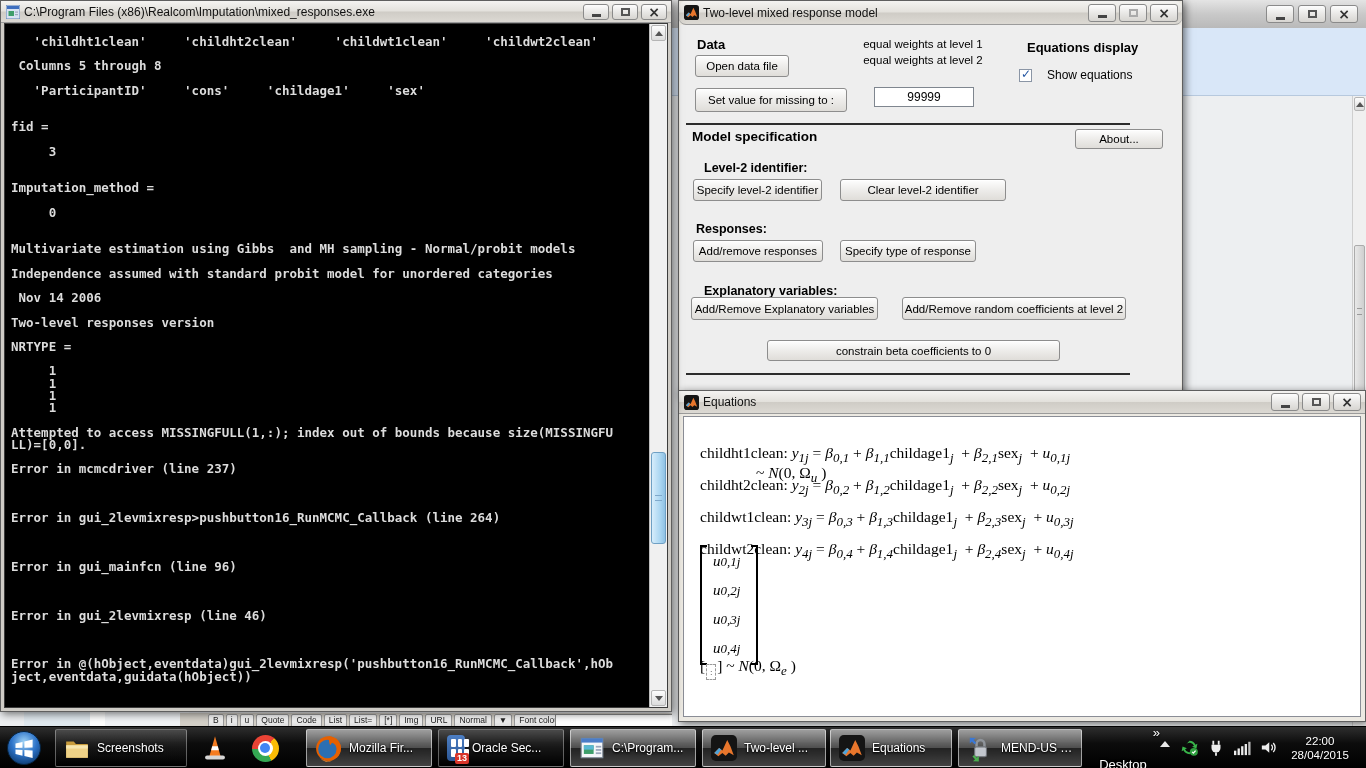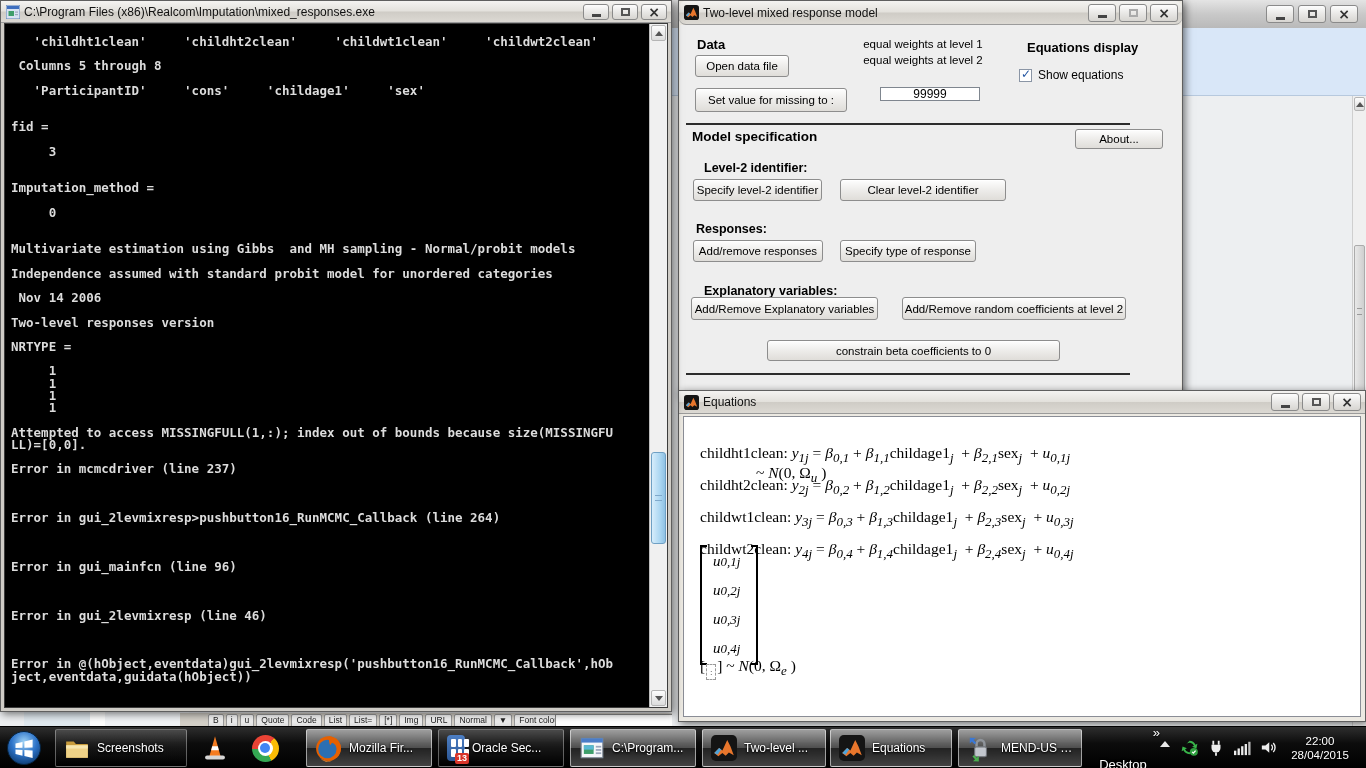--- a/index.html
+++ b/index.html
@@ -245,24 +245,24 @@
     </div>
     <div class="ml-content">
 
       <span class="mlabel" style="left:17px;top:12px;">Data</span>
       <div class="mbtn" style="left:15px;top:30px;width:94px;height:22px;">Open data file</div>
       <span class="mtext" style="left:172px;top:13px;width:142px;text-align:center;">equal weights at level 1</span>
       <span class="mtext" style="left:172px;top:29px;width:142px;text-align:center;">equal weights at level 2</span>
       <span class="mlabel" style="left:347px;top:15px;">Equations display</span>
       <div class="mcheck-row" style="left:339px;top:43px;">
         <span class="checkbox checked"></span>
-        <span class="mtext" style="position:static;font-size:12px;">Show equations</span>
+        <span class="mtext" style="position:static;font-size:12px;margin-left:9px;">Show equations</span>
       </div>
       <div class="mbtn" style="left:15px;top:63px;width:152px;height:24px;">Set value for missing to :</div>
-      <input class="mfield" style="left: 200px; top: 62px; width: 100px; height: 14px;" value="99999">
+      <input class="mfield" style="left: 194px; top: 62px; width: 100px; height: 20px;" value="99999">
 
       <div class="msep" style="left:6px;top:98px;width:444px;"></div>
 
       <span class="mlabel" style="left:12px;top:104px;font-size:13.5px;">Model specification</span>
       <div class="mbtn" style="left:395px;top:104px;width:88px;height:20px;">About...</div>
 
       <span class="mlabel" style="left:24px;top:136px;font-size:12.5px;">Level-2 identifier:</span>
       <div class="mbtn" style="left:13px;top:154px;width:129px;height:22px;">Specify level-2 identifier</div>
       <div class="mbtn" style="left:160px;top:154px;width:166px;height:22px;">Clear level-2 identifier</div>
 

